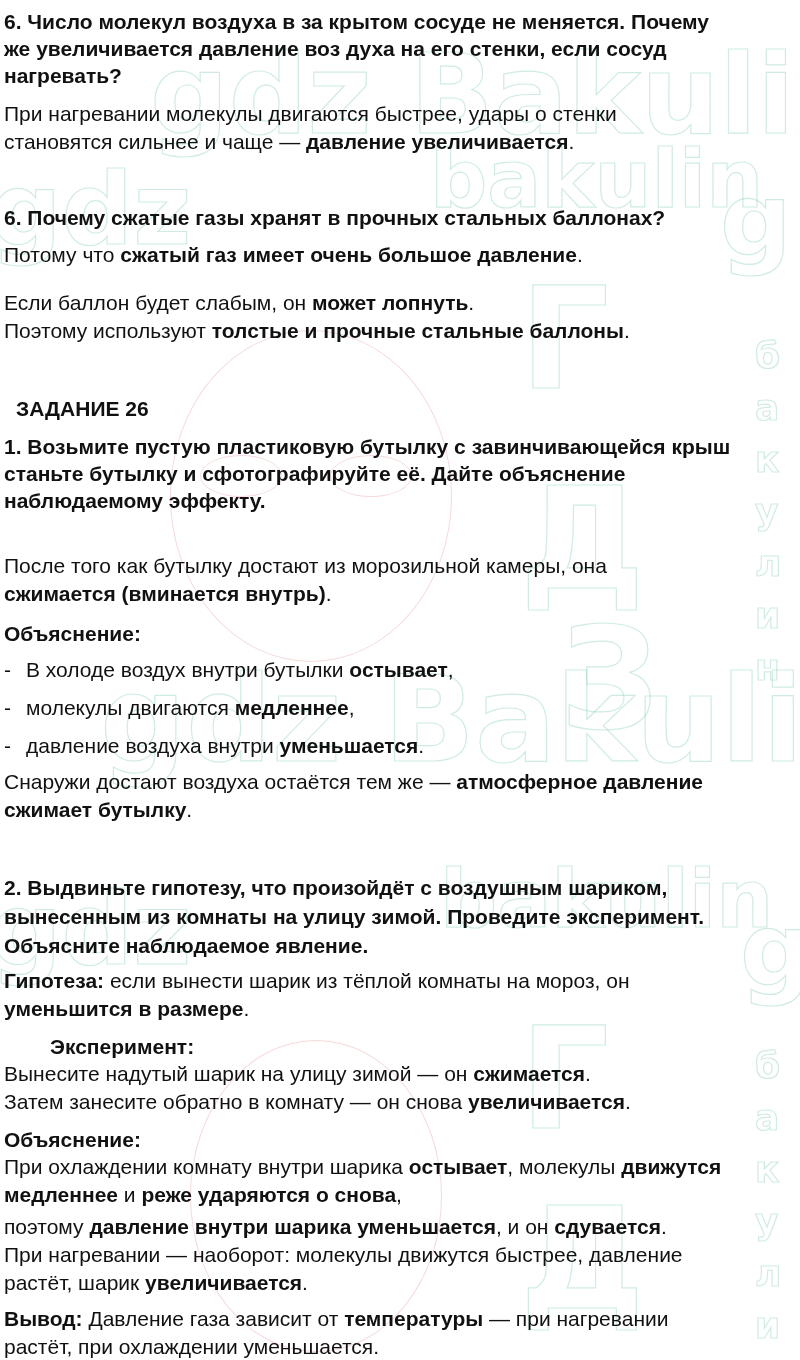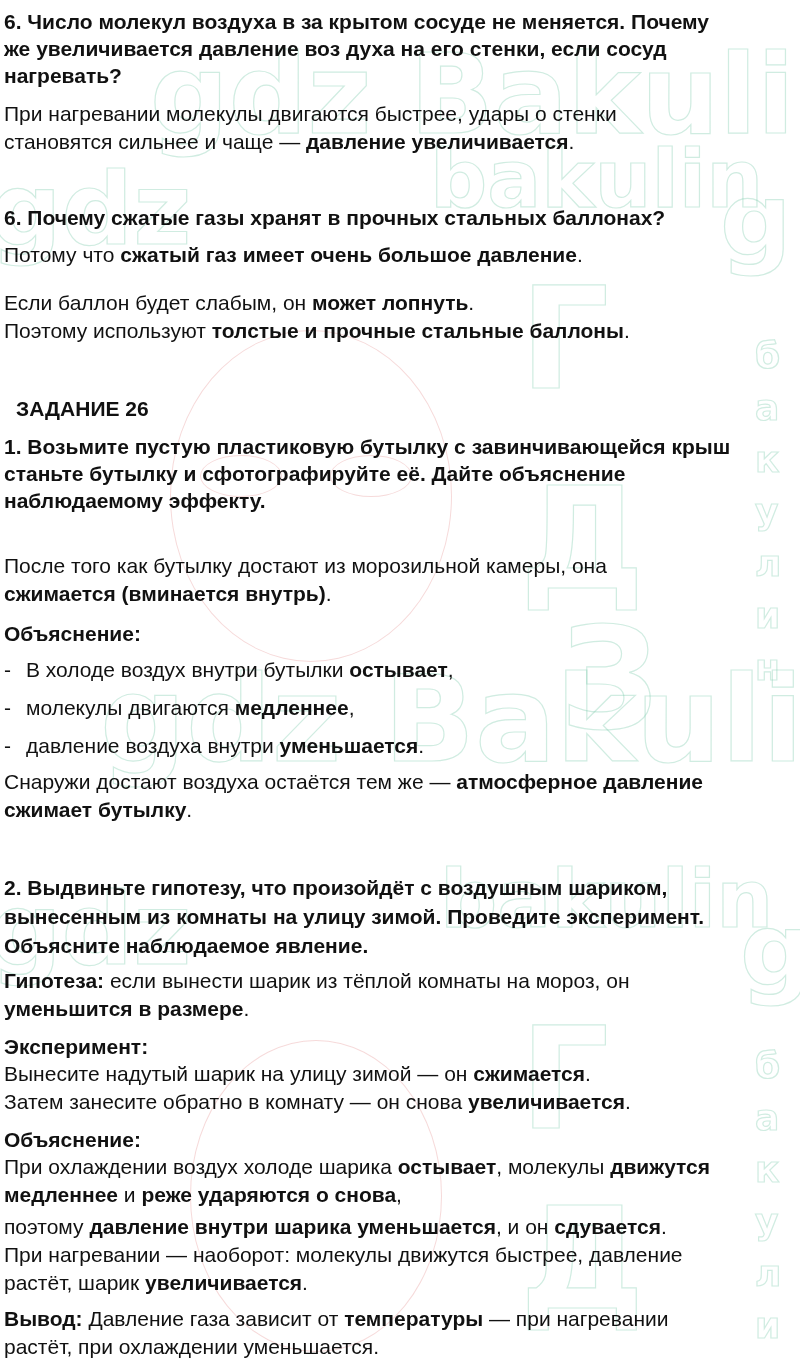--- a/index.html
+++ b/index.html
@@ -123,28 +123,28 @@
     <p class="q" style="line-height:29px;">вынесенным из комнаты на улицу зимой. Проведите эксперимент.</p>
     <p class="q" style="line-height:29px;">Объясните наблюдаемое явление.</p>
   </div>
 
   <div class="block" style="top:967px;">
     <p class="p"><span class="b">Гипотеза:</span><span> если вынести шарик из тёплой комнаты на мороз, он</span></p>
     <p class="p"><span class="b">уменьшится в размере</span><span>.</span></p>
   </div>
 
   <div class="block" style="top:1034px;">
-    <p class="h" style="line-height:26px;">Эксперимент:</p>
+    <p class="h" style="line-height:26px;margin-left:46px;">Эксперимент:</p>
     <p class="p" style="line-height:28px;"><span>Вынесите надутый шарик на улицу зимой — он </span><span class="b">сжимается</span><span>.</span></p>
     <p class="p" style="line-height:28px;"><span>Затем занесите обратно в комнату — он снова </span><span class="b">увеличивается</span><span>.</span></p>
   </div>
 
   <div class="block" style="top:1127px;">
     <p class="h" style="line-height:26px;">Объяснение:</p>
-    <p class="p"><span>При охлаждении воздух холоде шарика </span><span class="b">остывает</span><span>, молекулы </span><span class="b">движутся</span></p>
+    <p class="p"><span>При охлаждении комнату внутри шарика </span><span class="b">остывает</span><span>, молекулы </span><span class="b">движутся</span></p>
     <p class="p" style="margin-bottom:4px;"><span class="b">медленнее</span><span> и </span><span class="b">реже ударяются о снова</span><span>,</span></p>
     <p class="p"><span>поэтому </span><span class="b">давление внутри шарика уменьшается</span><span>, и он </span><span class="b">сдувается</span><span>.</span></p>
     <p class="p">При нагревании — наоборот: молекулы движутся быстрее, давление</p>
     <p class="p"><span>растёт, шарик </span><span class="b">увеличивается</span><span>.</span></p>
   </div>
 
   <div class="block" style="top:1305px;">
     <p class="p"><span class="b">Вывод:</span><span> Давление газа зависит от </span><span class="b">температуры</span><span> — при нагревании</span></p>
     <p class="p">растёт, при охлаждении уменьшается.</p>
   </div>

